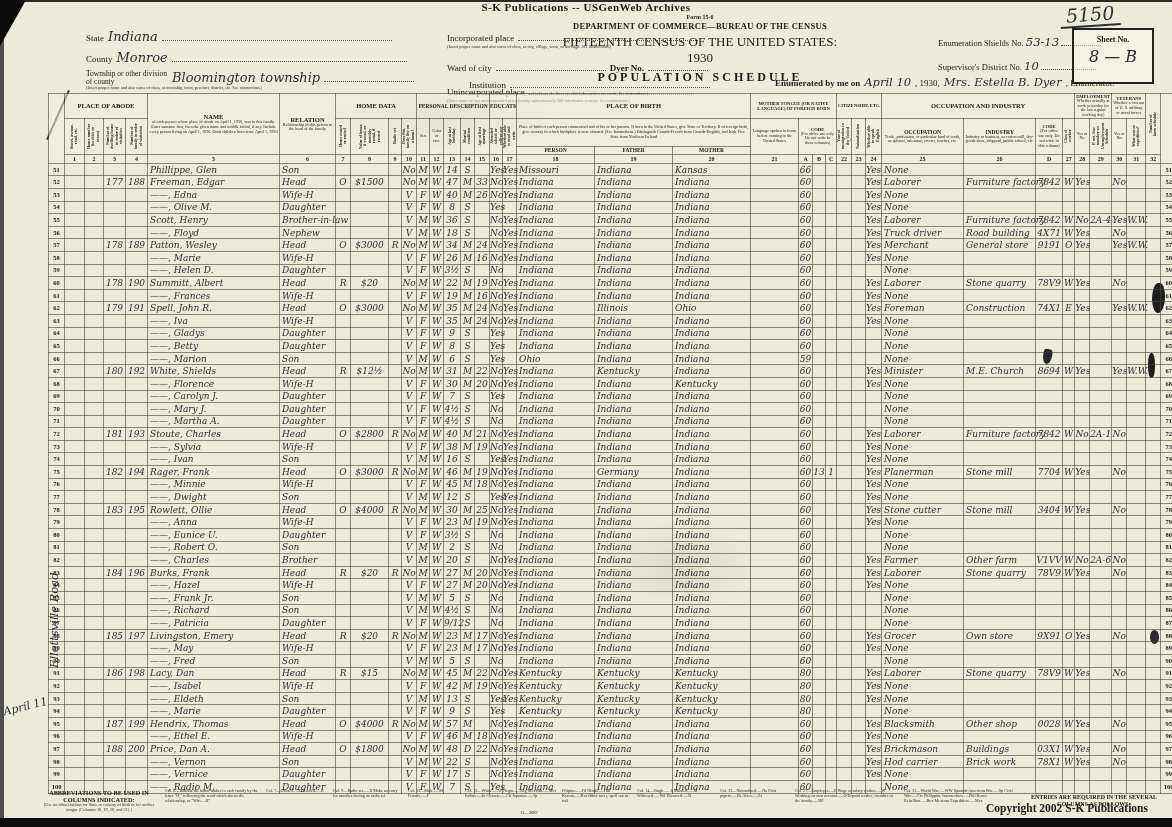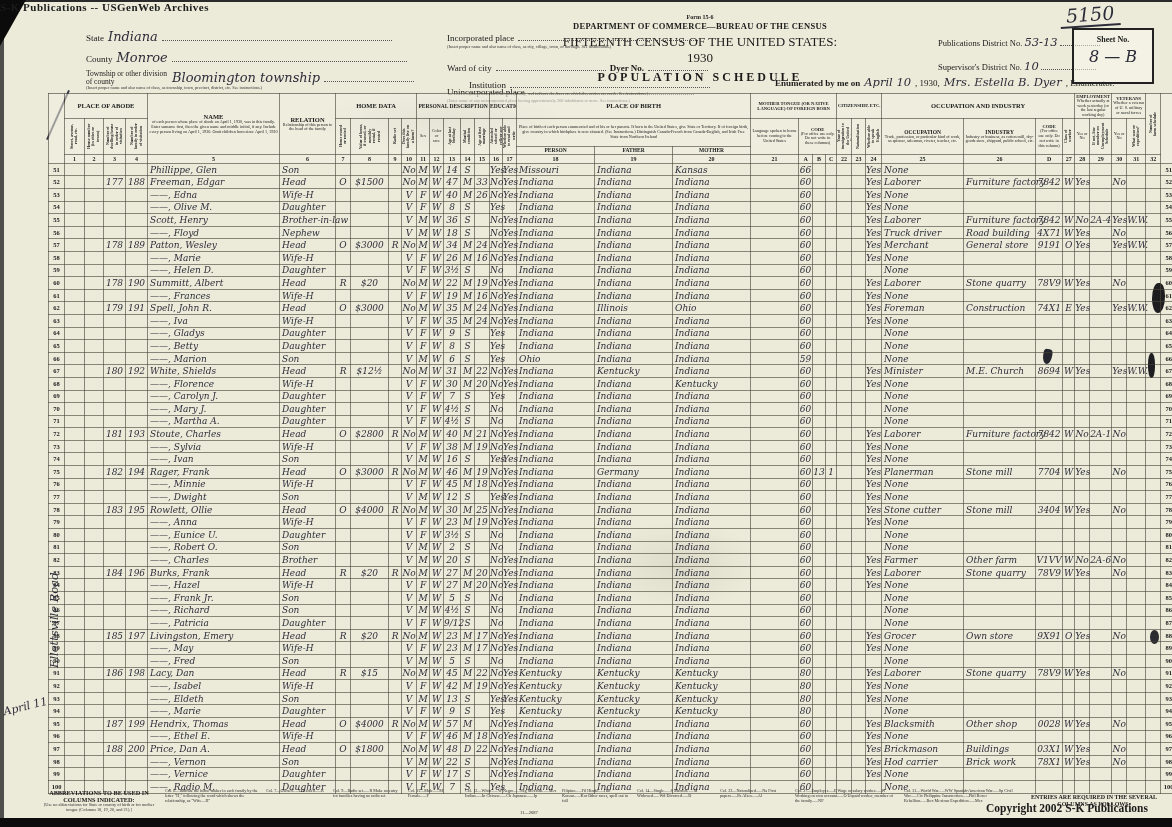--- a/index.html
+++ b/index.html
@@ -18,21 +18,21 @@
   .blob4{left:1150px;top:630px;width:9px;height:14px;background:#2a2a30;border-radius:50%;}
   .smudge{border-radius:50%;}
   #sm1{left:320px;top:90px;width:240px;height:60px;background:radial-gradient(closest-side,rgba(90,85,70,.12),transparent);}
   #sm2{left:600px;top:520px;width:160px;height:90px;background:radial-gradient(closest-side,rgba(90,85,70,.10),transparent);}
   
   .hwt{font-family:"DejaVu Serif",serif;font-style:italic;color:#2d2d3a;}
   .pr{font-family:"Liberation Serif",serif;}
   .fine{font-size:4.3px;line-height:4.8px;color:#333;}
   .dots{display:inline-block;border-bottom:1px dotted #555;height:11px;vertical-align:baseline;}
   
-  #top-label{left:0;top:1px;width:100%;font-weight:bold;font-size:11px;letter-spacing:.5px;}
+  #top-label{left:0;top:1px;width:100%;text-align:center;font-weight:bold;font-size:11px;letter-spacing:.5px;}
   #page-num{right:52px;top:3px;font-size:19px;transform:rotate(-4deg);border-bottom:2px solid #2d2d3a;padding:0 6px;}
   #title-block{left:555px;top:14px;width:290px;text-align:center;}
   #form-no{font-size:6px;font-weight:bold;}
   #dept{font-size:8.5px;font-weight:bold;letter-spacing:.3px;margin-top:1px;}
   #census-title{font-size:13px;font-weight:normal;margin-top:3px;}
   #schedule-title{font-size:12px;font-weight:bold;letter-spacing:3px;margin-top:4px;}
   .fld-label{font-size:9px;}
   .fld-label-sm{font-size:7.5px;line-height:8px;}
   .hw-val{font-size:13px;}
   .hw-val-sm{font-size:11.5px;}
@@ -146,21 +146,21 @@
 <div class="abs" style="left:775px;top:72px;width:395px;white-space:nowrap;">
   <span class="fld-label" style="font-weight:bold;">Enumerated by me on</span>
   <span class="hwt hw-val-sm">April 10</span>
   <span class="fld-label">, 1930,</span>
   <span class="hwt hw-val-sm">Mrs. Estella B. Dyer</span>
   <span class="fld-label">, Enumerator.</span>
 </div>
 
 <div class="abs" id="district-block">
   <div class="row">
-    <span>Publications District No.</span>
+    <span>Enumeration Shields No.</span>
     <span class="hwt hw-val-sm">53-13</span>
     <span class="dots" style="width:40px;"></span>
   </div>
   <div class="row">
     <span>Supervisor's District No.</span>
     <span class="hwt hw-val-sm">10</span>
     <span class="dots" style="width:55px;"></span>
   </div>
 </div>
 <div class="abs" id="sheet-box">

